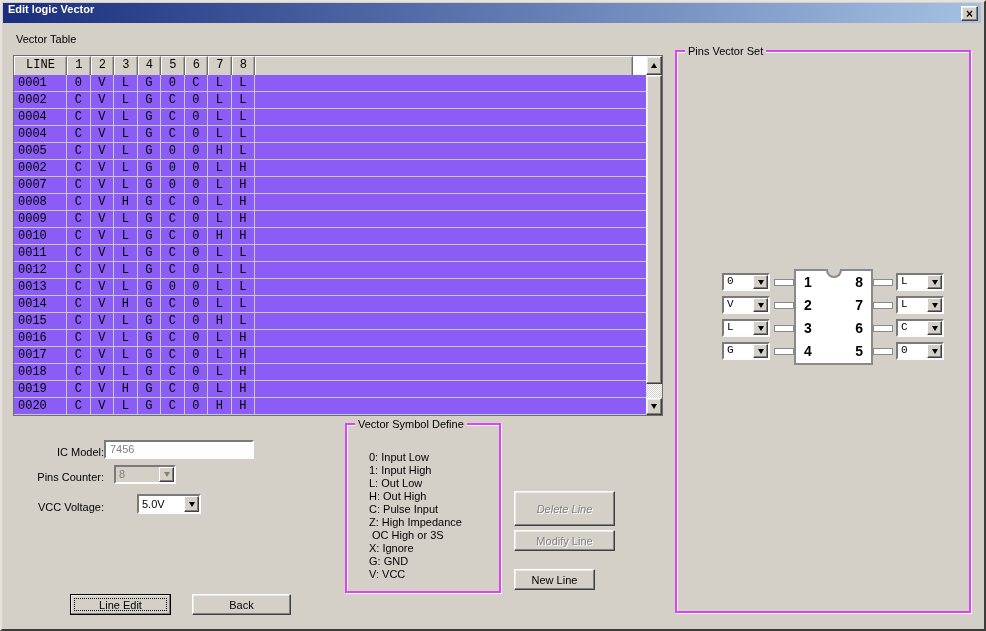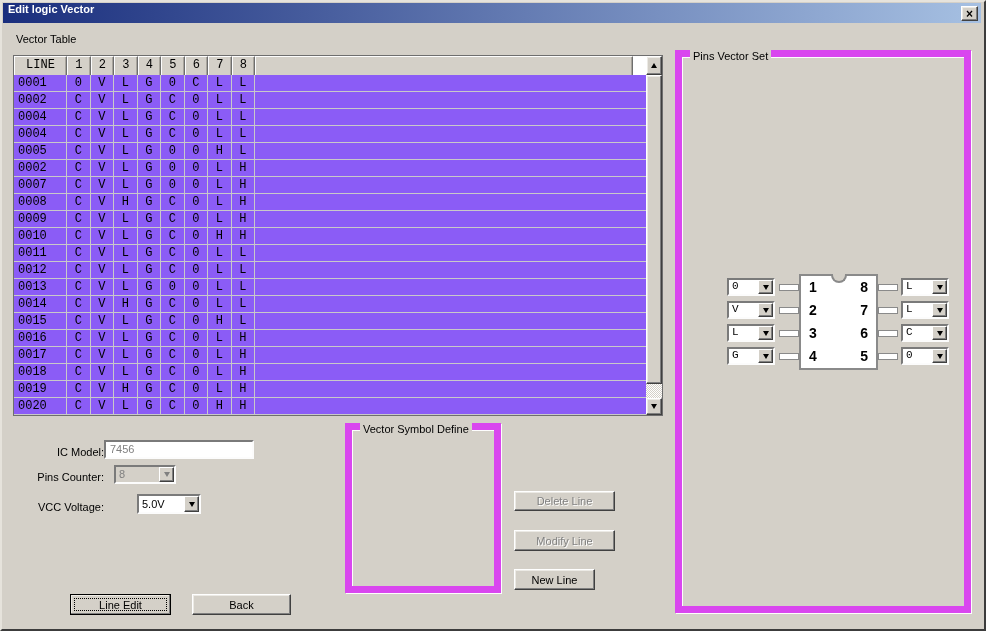--- a/index.html
+++ b/index.html
@@ -100,21 +100,21 @@
     display:flex; align-items:center; justify-content:center;
   }
   .combo.disabled { background:#d4d0c8; }
   .combo.disabled .val { color:#808080; }
   .combo.disabled .arrow-btn .tri-down { border-top-color:#808080; }
   .combo.mono .val { font-family:"Liberation Mono","DejaVu Sans Mono",monospace; }
 
   
   .group {
     position:absolute;
-    border:7px solid #d946ef;
+    border:2px solid #d946ef;
     box-shadow:inset 1px 1px 0 #fdfdfd, 1px 1px 0 #fdfdfd;
   }
   .group-label {
     position:absolute; top:-7px; left:8px; background:#d4d0c8;
     padding:0 3px; font-size:11px;
   }
   .sym-items { position:absolute; left:22px; top:26px; right:4px; }
   .sym-line { font-size:11px; line-height:13px; white-space:pre; color:#000; }
 
   
@@ -446,23 +446,35 @@
   <div class="field-label" style="left:8px; top:496px;">VCC Voltage:</div>
   <div class="combo" style="left:112px; top:492px; width:64px; height:20px;margin-left:23px;">
     <span class="val" style="line-height:16px;">5.0V</span>
     <div class="arrow-btn">
         <div class="tri tri-down"></div>
       </div>
   </div>
 
   <div class="group" style="left:343px; top:421px; width:156px; height:170px;">
     <span class="group-label">Vector Symbol Define</span>
+    <div class="sym-items">
+        <div class="sym-line">0: Input Low</div>
+        <div class="sym-line">1: Input High</div>
+        <div class="sym-line">L: Out Low</div>
+        <div class="sym-line">H: Out High</div>
+        <div class="sym-line">C: Pulse Input</div>
+        <div class="sym-line">Z: High Impedance</div>
+        <div class="sym-line"> OC High or 3S</div>
+        <div class="sym-line">X: Ignore</div>
+        <div class="sym-line">G: GND</div>
+        <div class="sym-line">V: VCC</div>
+      </div>
   </div>
 
-  <div class="btn disabled" style="left:512px; top:489px; width:101px; height:20px;">Delete Line</div>
+  <div class="btn disabled" style="left:512px; top:489px; width:101px; height:35px;font-style:italic;">Delete Line</div>
   <div class="btn disabled" style="left:512px; top:528px; width:101px; height:21px;">Modify Line</div>
   <div class="btn" style="left:512px; top:567px; width:81px; height:21px;">New Line</div>
 
   <div class="btn default" style="left:68px; top:592px; width:101px; height:21px;">Line Edit</div>
   <div class="btn" style="left:190px; top:592px; width:99px; height:21px;">Back</div>
 
   <div class="group" style="left:673px; top:48px; width:296px; height:563px;">
     <span class="group-label">Pins Vector Set</span>
     <div id="pins-area">
       <div class="chip">

